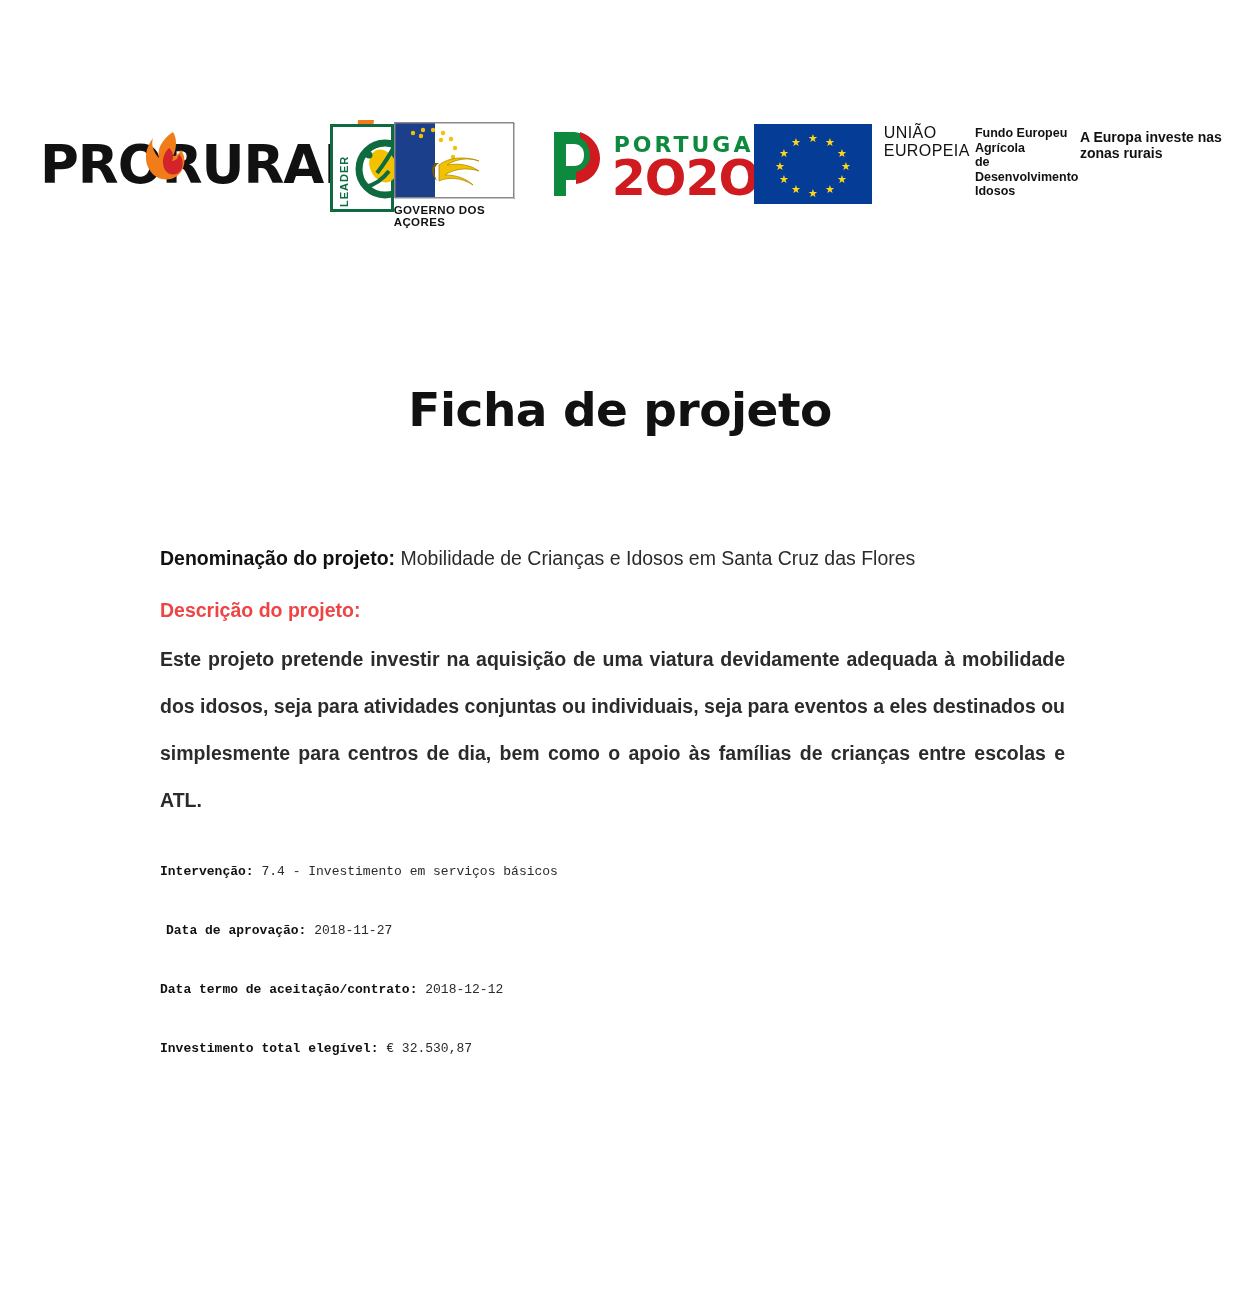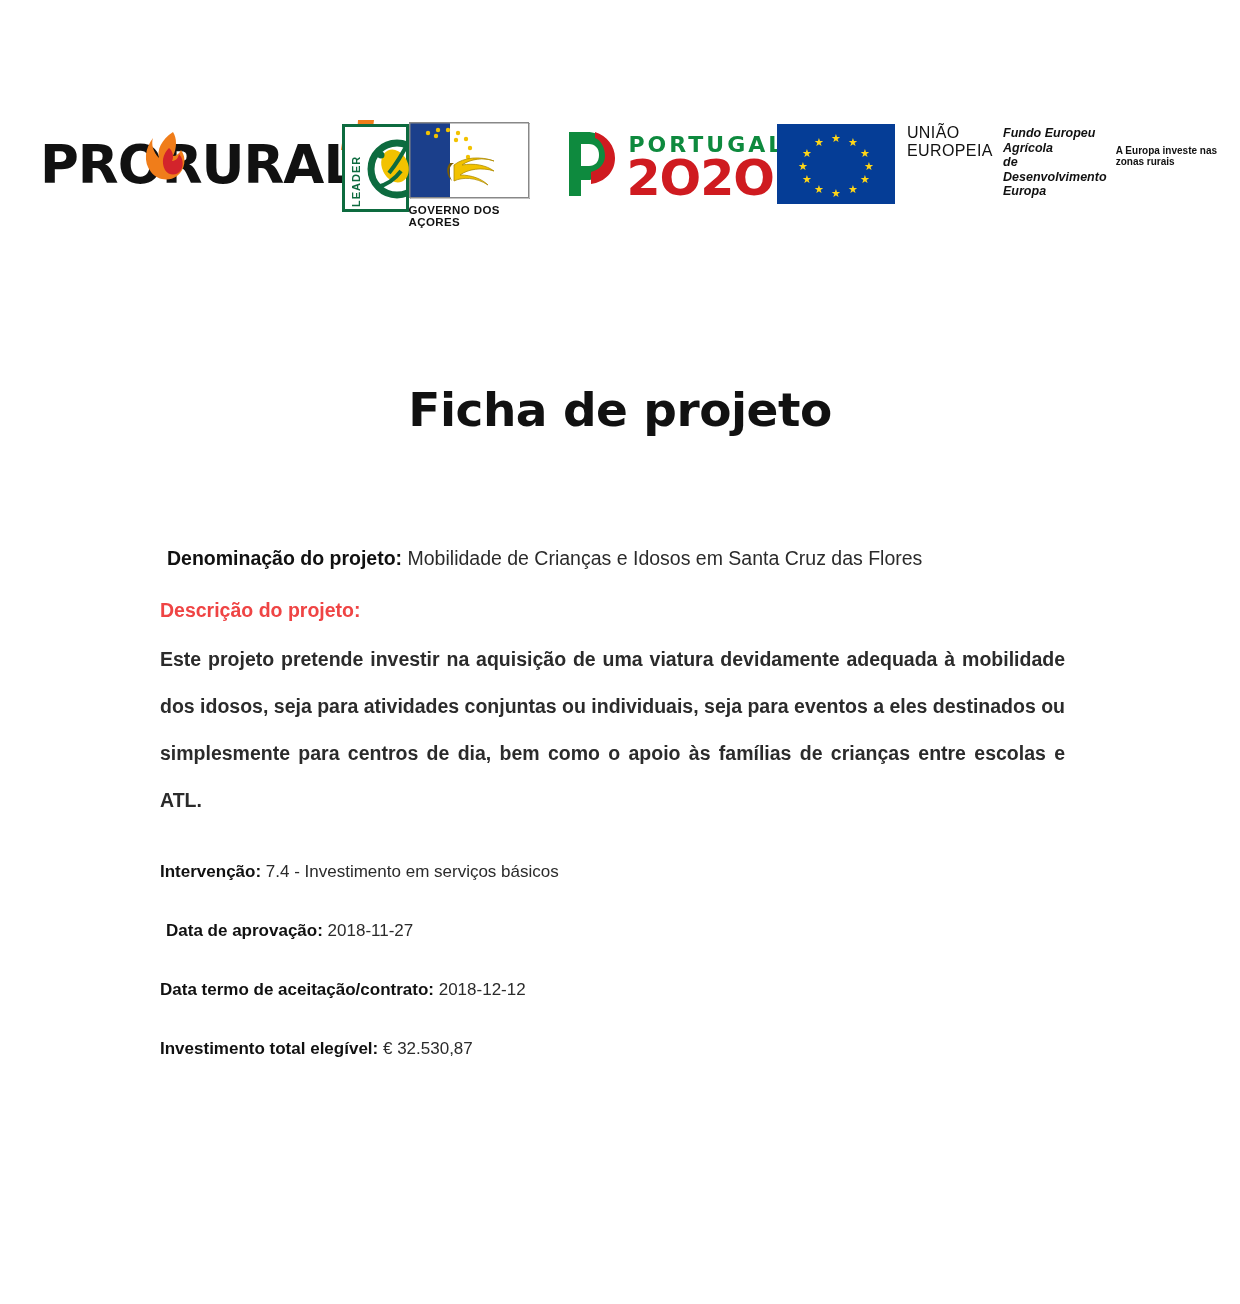--- a/index.html
+++ b/index.html
@@ -177,27 +177,26 @@
     font-size: 16px;
     letter-spacing: 0.4px;
     color: #111;
   }
   .eu .t2 {
     font-size: 12.5px;
     font-weight: bold;
     color: #111;
     line-height: 14.5px;
     margin-top: 2px;
-    font-style: italic;
   }
   .eu .t3 {
-    font-size: 10px;
-    font-weight: bold;
-    color: #111;
-    margin-top: 21px;
+    font-size: 14px;
+    font-weight: bold;
+    color: #111;
+    margin-top: 5px;
   }
 
   
   .doc-title {
     position: absolute;
     left: 0;
     right: 0;
     top: 382px;
     text-align: center;
     font-family: "DejaVu Sans", sans-serif;
@@ -215,21 +214,20 @@
   }
   .row {
     margin-bottom: 28px;
     font-size: 19.5px;
     line-height: 26px;
     color: #1a1a1a;
   }
   .row .lbl {
     font-weight: bold;
     color: #111;
-    margin-left: 7px;
   }
   .row .val {
     font-weight: normal;
     color: #2b2b2b;
   }
 
   .desc-label {
     font-size: 19.5px;
     font-weight: bold;
     color: #ef4444;
@@ -239,23 +237,24 @@
     font-size: 19.5px;
     line-height: 47px;
     text-align: justify;
     color: #2b2b2b;
     margin-bottom: 34px;
     width: 905px;
     font-weight: bold;
   }
 
   .field {
-    font-size: 17px;
+    font-size: 13px;
     line-height: 28px;
     margin-bottom: 31px;
+    font-family: Liberation Mono, monospace;
   }
   .field .lbl { font-weight: bold; color: #111; }
   .field .val { color: #2b2b2b; }
   .indent { padding-left: 6px; }
 </style>
 </head>
 <body>
 
 <div class="logo-band">
 
@@ -332,21 +331,21 @@
           <text x="42" y="69" font-size="11" text-anchor="middle">★</text>
           <text x="76" y="69" font-size="11" text-anchor="middle">★</text>
           <text x="59" y="73" font-size="11" text-anchor="middle">★</text>
         </g>
       </svg>
     </div>
     <div class="txt">
       <div class="t1">UNIÃO EUROPEIA</div>
       <div class="t2">
         <div>Fundo Europeu Agrícola</div>
-        <div>de Desenvolvimento Europa</div>
+        <div>de Desenvolvimento Idosos</div>
       </div>
       <div class="t3">A Europa investe nas zonas rurais</div>
     </div>
   </div>
 </div>
 
 <div class="doc-title">Ficha de projeto</div>
 
 <div class="content">
 

